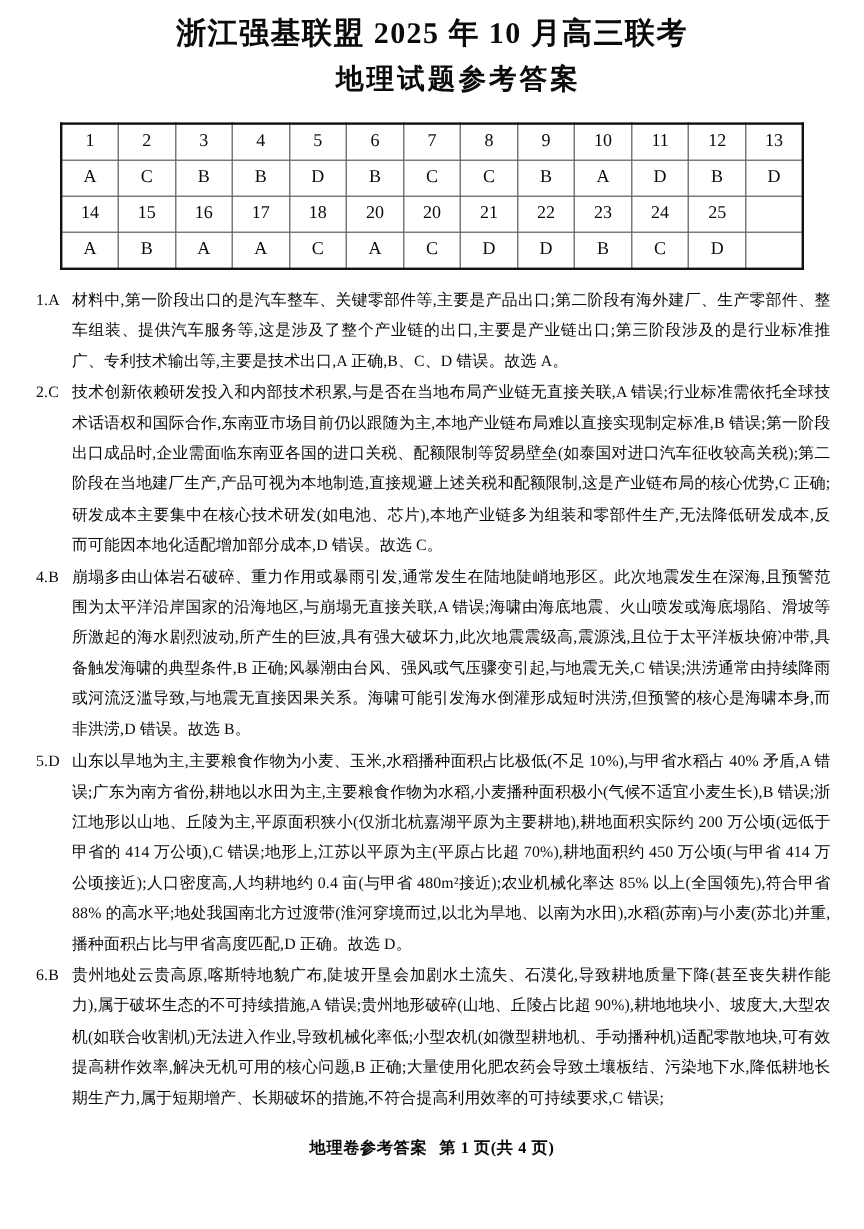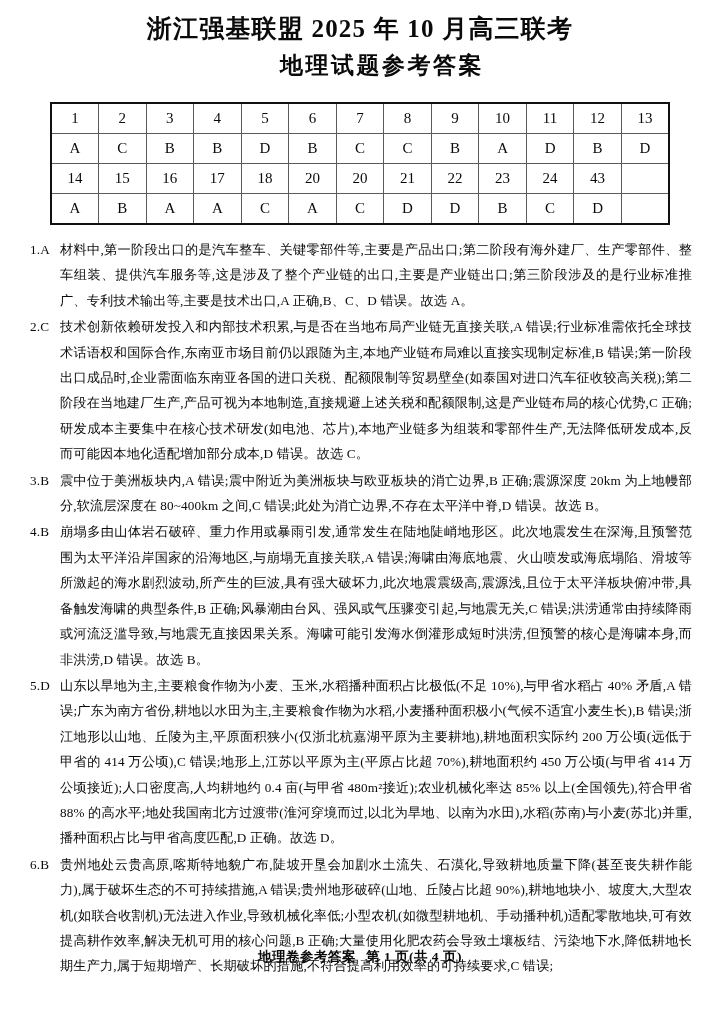--- a/index.html
+++ b/index.html
@@ -170,21 +170,21 @@
             <td>15</td>
             <td>16</td>
             <td>17</td>
             <td>18</td>
             <td>20</td>
             <td>20</td>
             <td>21</td>
             <td>22</td>
             <td>23</td>
             <td>24</td>
-            <td>43</td>
+            <td>25</td>
             <td class="empty-cell"></td>
           </tr>
           <tr>
             <td>A</td>
             <td>B</td>
             <td>A</td>
             <td>A</td>
             <td>C</td>
             <td>A</td>
             <td>C</td>
@@ -202,24 +202,20 @@
   <div class="explanations">
       <div class="exp-item">
         <span class="exp-num">1.A</span>
         <span class="exp-body">材料中,第一阶段出口的是汽车整车、关键零部件等,主要是产品出口;第二阶段有海外建厂、生产零部件、整车组装、提供汽车服务等,这是涉及了整个产业链的出口,主要是产业链出口;第三阶段涉及的是行业标准推广、专利技术输出等,主要是技术出口,A 正确,B、C、D 错误。故选 A。</span>
       </div>
       <div class="exp-item">
         <span class="exp-num">2.C</span>
         <span class="exp-body">技术创新依赖研发投入和内部技术积累,与是否在当地布局产业链无直接关联,A 错误;行业标准需依托全球技术话语权和国际合作,东南亚市场目前仍以跟随为主,本地产业链布局难以直接实现制定标准,B 错误;第一阶段出口成品时,企业需面临东南亚各国的进口关税、配额限制等贸易壁垒(如泰国对进口汽车征收较高关税);第二阶段在当地建厂生产,产品可视为本地制造,直接规避上述关税和配额限制,这是产业链布局的核心优势,C 正确;研发成本主要集中在核心技术研发(如电池、芯片),本地产业链多为组装和零部件生产,无法降低研发成本,反而可能因本地化适配增加部分成本,D 错误。故选 C。</span>
       </div>
       <div class="exp-item">
-        <span class="exp-num">3.B</span>
-        <span class="exp-body">震中位于美洲板块内,A 错误;震中附近为美洲板块与欧亚板块的消亡边界,B 正确;震源深度 20km 为上地幔部分,软流层深度在 80~400km 之间,C 错误;此处为消亡边界,不存在太平洋中脊,D 错误。故选 B。</span>
-      </div>
-      <div class="exp-item">
         <span class="exp-num">4.B</span>
         <span class="exp-body">崩塌多由山体岩石破碎、重力作用或暴雨引发,通常发生在陆地陡峭地形区。此次地震发生在深海,且预警范围为太平洋沿岸国家的沿海地区,与崩塌无直接关联,A 错误;海啸由海底地震、火山喷发或海底塌陷、滑坡等所激起的海水剧烈波动,所产生的巨波,具有强大破坏力,此次地震震级高,震源浅,且位于太平洋板块俯冲带,具备触发海啸的典型条件,B 正确;风暴潮由台风、强风或气压骤变引起,与地震无关,C 错误;洪涝通常由持续降雨或河流泛滥导致,与地震无直接因果关系。海啸可能引发海水倒灌形成短时洪涝,但预警的核心是海啸本身,而非洪涝,D 错误。故选 B。</span>
       </div>
       <div class="exp-item">
         <span class="exp-num">5.D</span>
         <span class="exp-body">山东以旱地为主,主要粮食作物为小麦、玉米,水稻播种面积占比极低(不足 10%),与甲省水稻占 40% 矛盾,A 错误;广东为南方省份,耕地以水田为主,主要粮食作物为水稻,小麦播种面积极小(气候不适宜小麦生长),B 错误;浙江地形以山地、丘陵为主,平原面积狭小(仅浙北杭嘉湖平原为主要耕地),耕地面积实际约 200 万公顷(远低于甲省的 414 万公顷),C 错误;地形上,江苏以平原为主(平原占比超 70%),耕地面积约 450 万公顷(与甲省 414 万公顷接近);人口密度高,人均耕地约 0.4 亩(与甲省 480m²接近);农业机械化率达 85% 以上(全国领先),符合甲省 88% 的高水平;地处我国南北方过渡带(淮河穿境而过,以北为旱地、以南为水田),水稻(苏南)与小麦(苏北)并重,播种面积占比与甲省高度匹配,D 正确。故选 D。</span>
       </div>
       <div class="exp-item">
         <span class="exp-num">6.B</span>
         <span class="exp-body">贵州地处云贵高原,喀斯特地貌广布,陡坡开垦会加剧水土流失、石漠化,导致耕地质量下降(甚至丧失耕作能力),属于破坏生态的不可持续措施,A 错误;贵州地形破碎(山地、丘陵占比超 90%),耕地地块小、坡度大,大型农机(如联合收割机)无法进入作业,导致机械化率低;小型农机(如微型耕地机、手动播种机)适配零散地块,可有效提高耕作效率,解决无机可用的核心问题,B 正确;大量使用化肥农药会导致土壤板结、污染地下水,降低耕地长期生产力,属于短期增产、长期破坏的措施,不符合提高利用效率的可持续要求,C 错误;</span>

